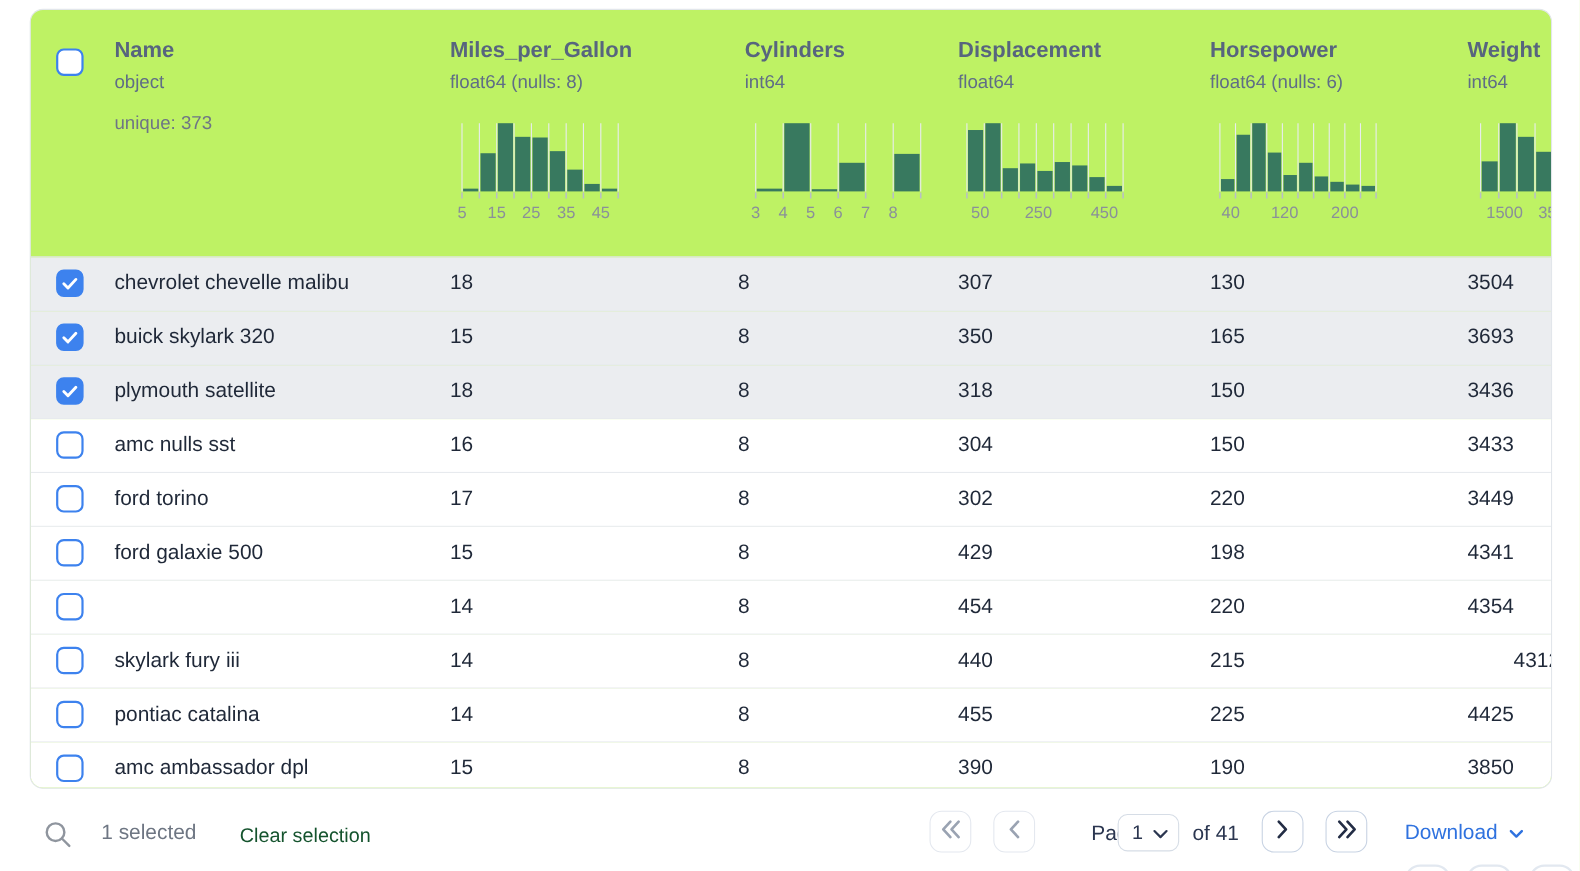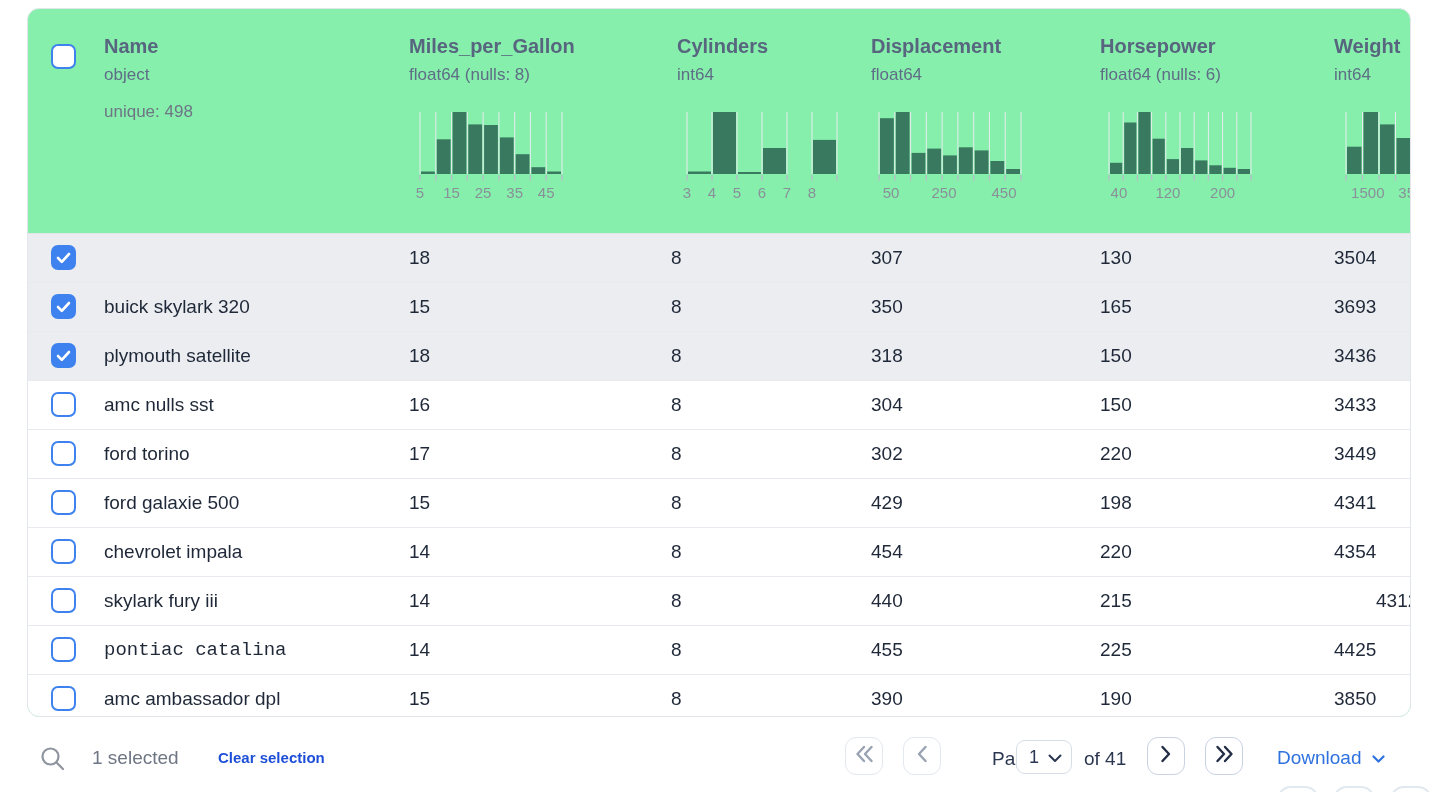--- a/index.html
+++ b/index.html
@@ -1,41 +1,41 @@
 <!DOCTYPE html>
 <html><head>
 <meta charset="utf-8">
 <style>
   html,body{margin:0;padding:0;background:#fff;}
   .page{position:relative;width:1436px;height:792px;background:#fff;overflow:hidden;
         font-family:"Liberation Sans",sans-serif;-webkit-font-smoothing:antialiased;}
 
   
-  .card{position:absolute;left:27px;top:8px;width:1384px;height:709px;background:#86efac;
+  .card{position:absolute;left:27px;top:8px;width:1384px;height:709px;background:#bef264;
         border:1px solid #e2e6eb;border-radius:12px;overflow:hidden;box-sizing:border-box;}
   .thead{position:relative;height:224px;border-bottom:1px solid #e2e6eb;}
   .hcell{position:absolute;top:26px;white-space:nowrap;}
   .htitle{font-size:20px;font-weight:700;color:#57657e;}
   .hdtype{font-size:17px;color:#5f6d86;margin-top:7px;}
   .hextra{font-size:17px;color:#6e7585;margin-top:17px;}
   .hist{position:absolute;top:103px;height:95px;}
   .histsvg{overflow:visible;display:block;}
 
   .row{position:relative;height:48px;background:#fff;border-bottom:1px solid #e7eaee;box-sizing:content-box;}
   .row.selected{background:#ebedf0;}
   .cell{position:absolute;top:0;line-height:48px;font-size:19px;color:#1f2838;white-space:nowrap;}
 
   .cb{position:absolute;width:25px;height:25px;border:2px solid #3d82ee;border-radius:7px;background:#fff;
       box-sizing:border-box;display:flex;align-items:center;justify-content:center;cursor:pointer;}
   .cb.checked{background:#3d82ee;}
 
   
   .search-icon{position:absolute;left:39px;top:745px;cursor:pointer;}
   .sel-count{position:absolute;left:92px;top:747px;font-size:19px;color:#6e7683;}
-  .clear-link{position:absolute;left:218px;top:749px;font-size:15px;color:#1d4ed8;cursor:pointer;font-weight:bold;}
+  .clear-link{position:absolute;left:218px;top:749px;font-size:18px;color:#14532d;cursor:pointer;}
   .pbtn{position:absolute;top:737px;width:38px;height:38px;border-radius:11px;background:#fff;
         display:flex;align-items:center;justify-content:center;box-sizing:border-box;cursor:pointer;}
   .pbtn.enabled{border:1.5px solid #c8d3e3;color:#232d45;}
   .pbtn.disabled{border:1.5px solid #e4e8ef;color:#9aa3b2;}
   .ftext{position:absolute;font-size:19px;color:#2b3650;}
   .pageselect{position:absolute;left:1016px;top:740px;width:56px;height:34px;border:1.5px solid #d6dde6;
         border-radius:9px;box-sizing:border-box;display:flex;align-items:center;justify-content:space-between;
         padding:0 9px 0 12px;font-size:18px;color:#2b3650;background:#fff;cursor:pointer;}
   .download{position:absolute;left:1277px;top:747px;font-size:19px;color:#2f72df;display:flex;
         align-items:center;gap:10px;cursor:pointer;}
@@ -47,21 +47,21 @@
 
 <div class="page">
 
   <div class="card">
     <div class="thead">
       <div class="cb" id="cb-all" style="left:23px;top:35px"></div>
 
       <div class="hcell" style="left:76px">
         <div class="htitle">Name</div>
         <div class="hdtype">object</div>
-        <div class="hextra">unique: 498</div>
+        <div class="hextra">unique: 373</div>
       </div>
 
       <div class="hcell" style="left:381px">
         <div class="htitle">Miles_per_Gallon</div>
         <div class="hdtype">float64 (nulls: 8)</div>
       </div>
       <div class="hist" style="left:392px">
           <svg class="histsvg" width="142" height="95">
             <line x1="0.0" y1="0" x2="0.0" y2="62" stroke="#e9ecef" stroke-width="1"></line>
             <line x1="0.0" y1="63" x2="0.0" y2="68.5" stroke="#b8bec7" stroke-width="1.4"></line>
@@ -245,20 +245,21 @@
         </div>
     </div>
 
     <div id="tbody">
         <div class="row selected">
           <div class="cb checked" style="left: 23px; top: 11px;">
             <svg width="15" height="12" viewBox="0 0 15 12">
               <polyline points="2,6 5.8,9.8 13,2" fill="none" stroke="#fff" stroke-width="2.6" stroke-linecap="round" stroke-linejoin="round"></polyline>
             </svg>
           </div>
+          <span class="cell" style="left: 76px;">chevrolet chevelle malibu</span>
           <span class="cell" style="left: 381px;">18</span>
           <span class="cell" style="left: 643px;">8</span>
           <span class="cell" style="left: 843px;">307</span>
           <span class="cell" style="left: 1072px;">130</span>
           <span class="cell" style="left: 1306px;">3504</span>
         </div>
         <div class="row selected">
           <div class="cb checked" style="left: 23px; top: 11px;">
             <svg width="15" height="12" viewBox="0 0 15 12">
               <polyline points="2,6 5.8,9.8 13,2" fill="none" stroke="#fff" stroke-width="2.6" stroke-linecap="round" stroke-linejoin="round"></polyline>
@@ -306,39 +307,38 @@
           <div class="cb" style="left: 23px; top: 11px;"></div>
           <span class="cell" style="left: 76px;">ford galaxie 500</span>
           <span class="cell" style="left: 381px;">15</span>
           <span class="cell" style="left: 643px;">8</span>
           <span class="cell" style="left: 843px;">429</span>
           <span class="cell" style="left: 1072px;">198</span>
           <span class="cell" style="left: 1306px;">4341</span>
         </div>
         <div class="row">
           <div class="cb" style="left: 23px; top: 11px;"></div>
-          <span class="cell" style="left: 76px;">chevrolet impala</span>
           <span class="cell" style="left: 381px;">14</span>
           <span class="cell" style="left: 643px;">8</span>
           <span class="cell" style="left: 843px;">454</span>
           <span class="cell" style="left: 1072px;">220</span>
           <span class="cell" style="left: 1306px;">4354</span>
         </div>
         <div class="row">
           <div class="cb" style="left: 23px; top: 11px;"></div>
           <span class="cell" style="left: 76px;">skylark fury iii</span>
           <span class="cell" style="left: 381px;">14</span>
           <span class="cell" style="left: 643px;">8</span>
           <span class="cell" style="left: 843px;">440</span>
           <span class="cell" style="left: 1072px;">215</span>
           <span class="cell" style="left: 1348px;">4312</span>
         </div>
         <div class="row">
           <div class="cb" style="left: 23px; top: 11px;"></div>
-          <span class="cell" style="left: 76px; font-family: Liberation Mono, monospace;">pontiac catalina</span>
+          <span class="cell" style="left: 76px;">pontiac catalina</span>
           <span class="cell" style="left: 381px;">14</span>
           <span class="cell" style="left: 643px;">8</span>
           <span class="cell" style="left: 843px;">455</span>
           <span class="cell" style="left: 1072px;">225</span>
           <span class="cell" style="left: 1306px;">4425</span>
         </div>
         <div class="row">
           <div class="cb" style="left: 23px; top: 11px;"></div>
           <span class="cell" style="left: 76px;">amc ambassador dpl</span>
           <span class="cell" style="left: 381px;">15</span>

